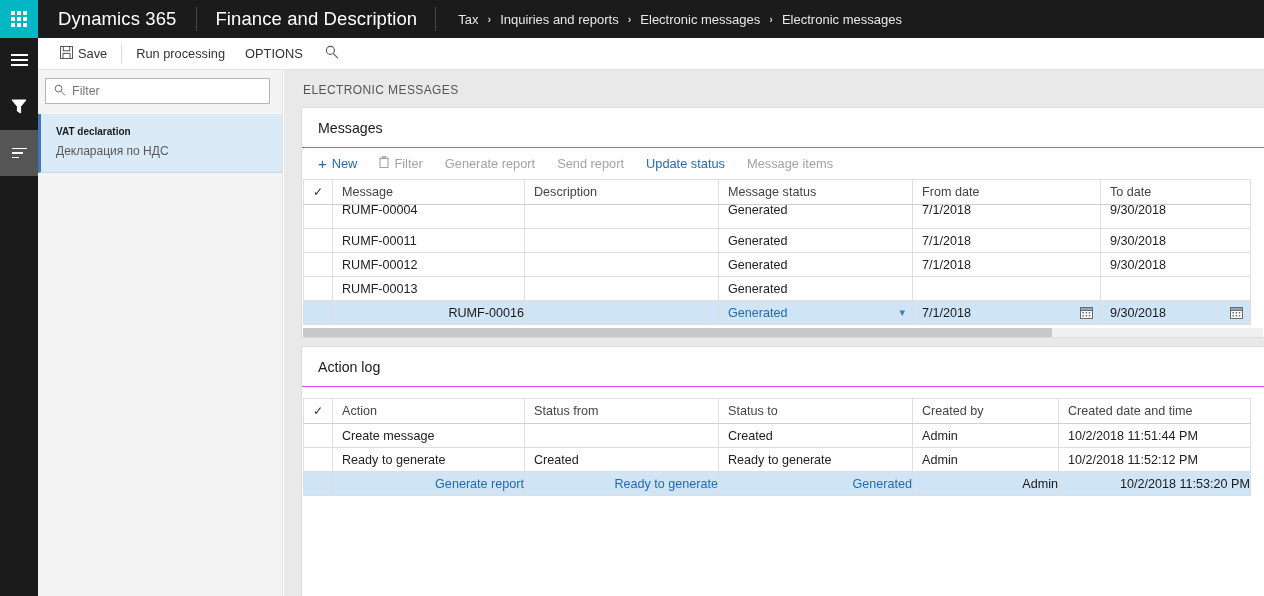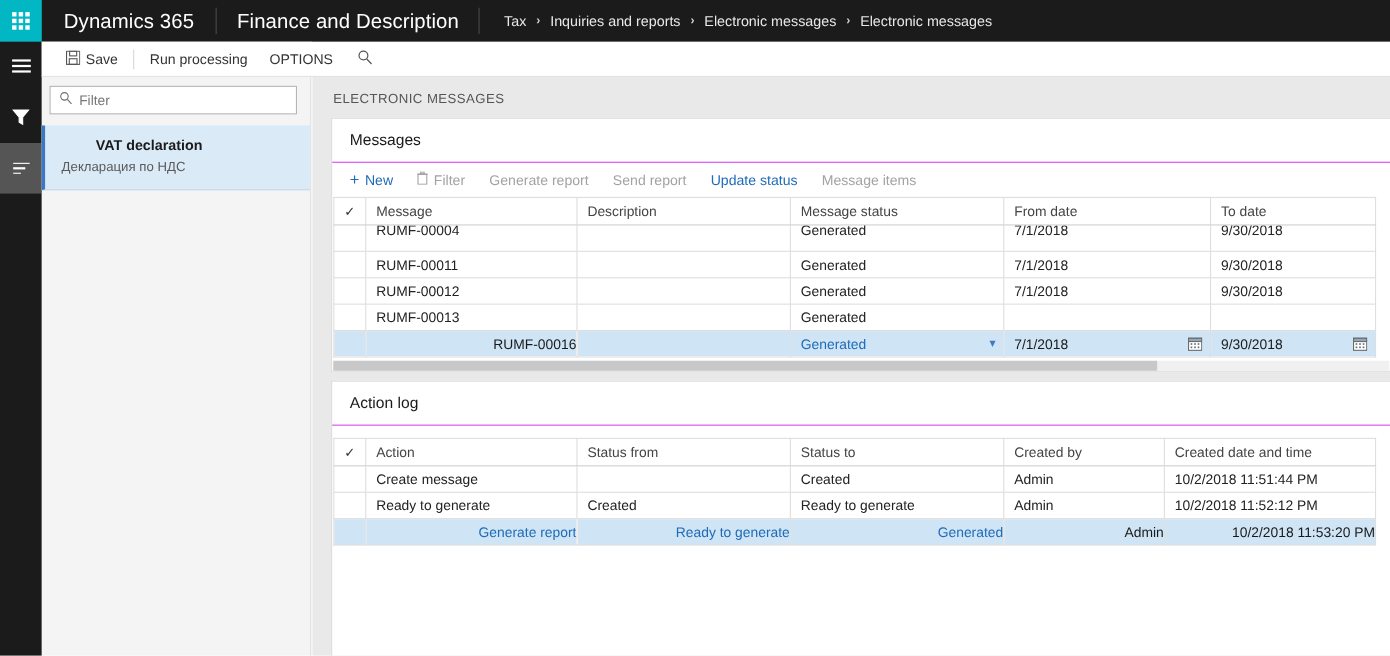--- a/index.html
+++ b/index.html
@@ -96,21 +96,21 @@
   .filterbox .ph { color: #777777; font-size: 12.5px; }
 
   .nav-item {
     margin-top: 10px;
     height: 59px;
     background: #dbeaf7;
     border-left: 3px solid #3b78c3;
     border-bottom: 1px solid #c8d8e8;
     padding: 8px 0 0 15px;
   }
-  .nav-item .t1 { font-size: 13px; color: #1a1a1a; font-weight: 600; line-height: 20px; margin-left: 31px; }
+  .nav-item .t1 { font-size: 10px; color: #1a1a1a; font-weight: 600; line-height: 20px; }
   .nav-item .t2 { font-size: 12px; color: #5a5a5a; line-height: 17px; margin-top: 1px; }
 
   
   .actionpane {
     position: absolute; top: 38px; left: 38px;
     width: 1226px; height: 32px;
     background: #ffffff;
     border-bottom: 1px solid #e3e3e3;
     display: flex; align-items: center;
     padding-left: 12px;

